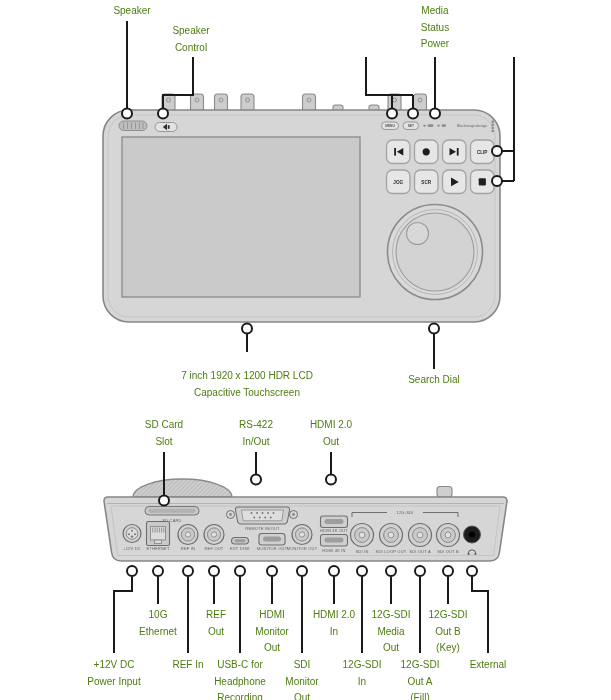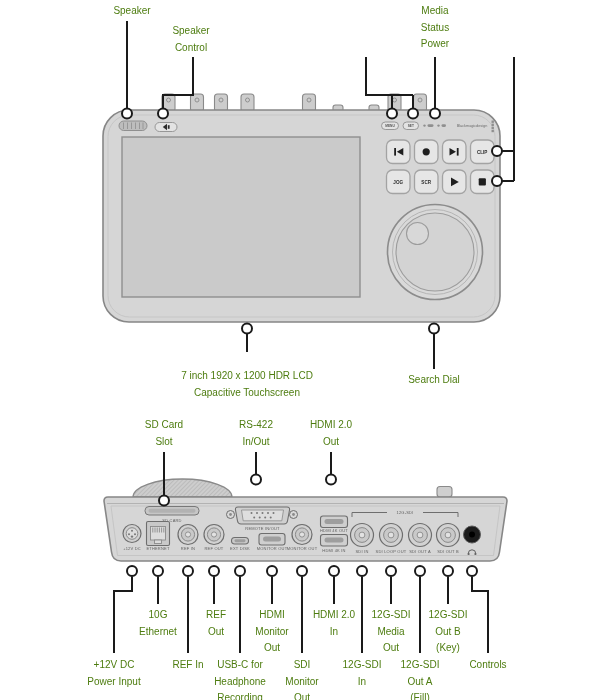--- a/index.html
+++ b/index.html
@@ -421,16 +421,16 @@
   <div>12G-SDI</div>
   <div>Out A</div>
   <div>(Fill)</div>
 </div>
 <div class="lbl" style="left:448px;top:607px">
   <div>12G-SDI</div>
   <div>Out B</div>
   <div>(Key)</div>
 </div>
 <div class="lbl" style="left:488px;top:657px">
-  <div>Controls</div>
+  <div>External</div>
 </div>
 
 </div>
 
 </body></html>

